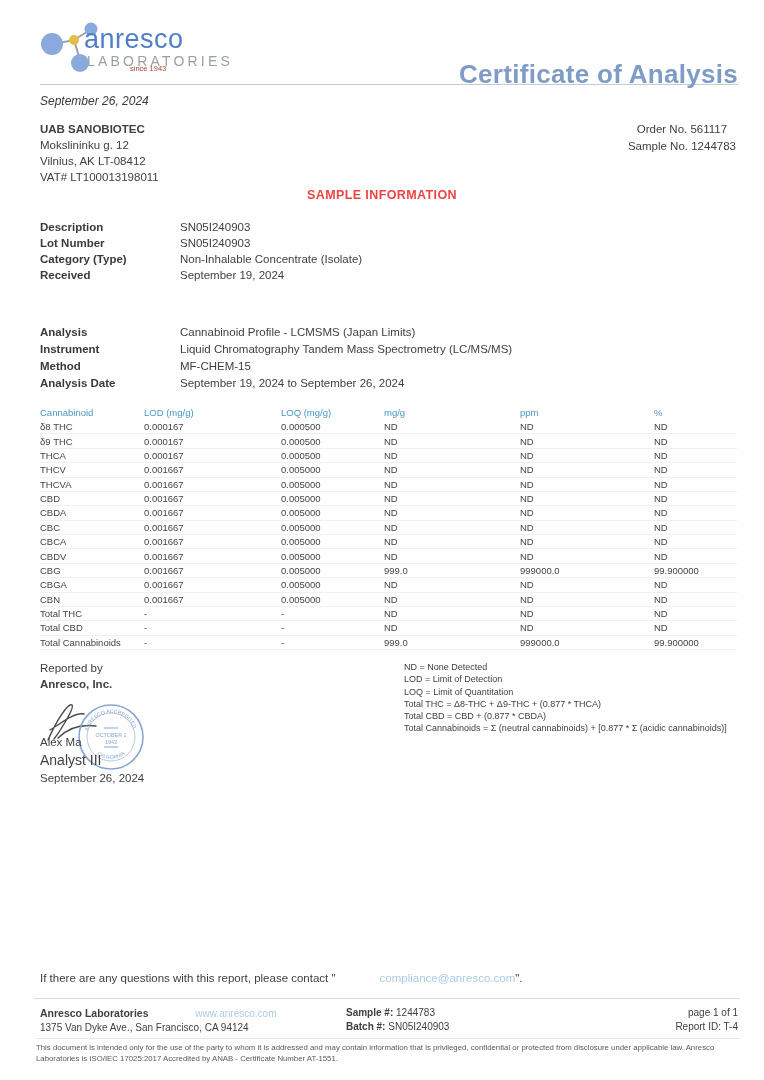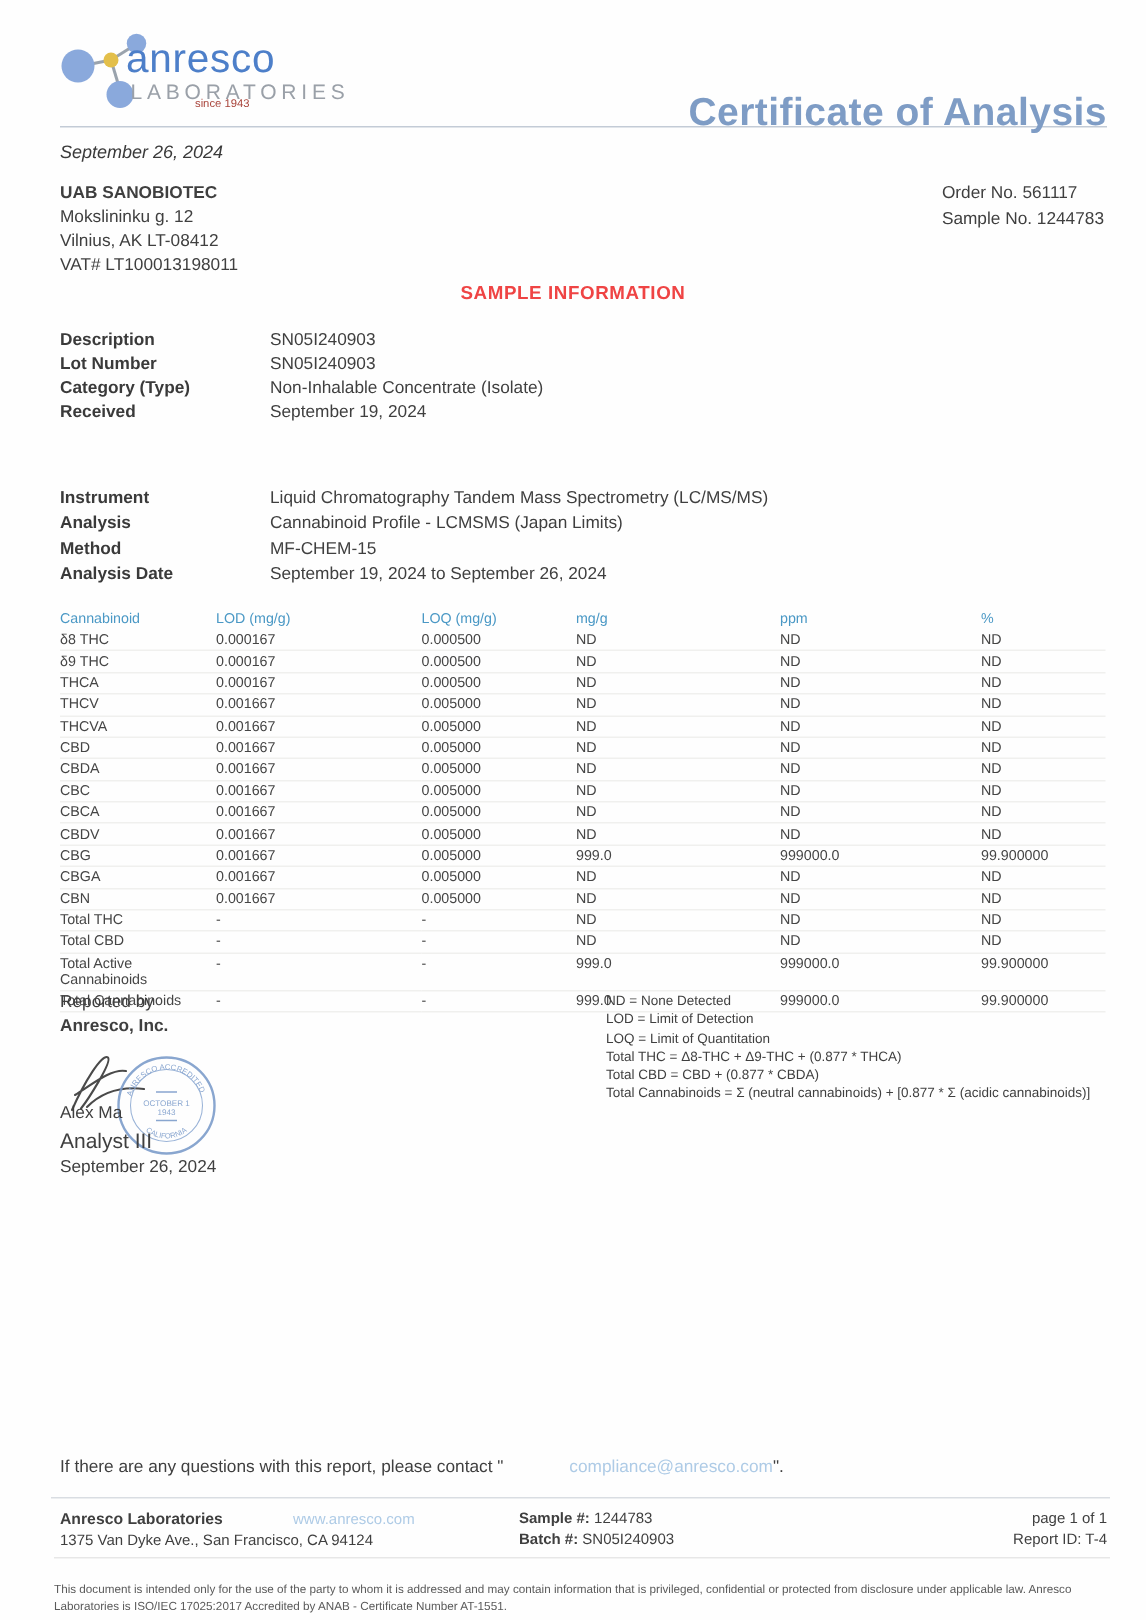--- a/index.html
+++ b/index.html
@@ -11,21 +11,21 @@
   .header{position:absolute;left:40px;right:26px;top:18px;height:66px;border-bottom:1px solid #c3cbd6;}
   .logo{position:absolute;left:0;top:4px;width:190px;height:60px;}
   .logo-word{position:absolute;left:44px;top:2px;font-size:27px;color:#4d7fc9;font-weight:400;letter-spacing:0.5px;}
   .logo-sub{position:absolute;left:47px;top:31px;font-size:14px;color:#9aa0a8;letter-spacing:3.2px;}
   .logo-tag{position:absolute;left:90px;top:42px;font-size:7.5px;color:#a8433a;}
   .coa-title{position:absolute;right:0;top:22px;font-size:26px;font-weight:600;color:#7e9cc5;letter-spacing:0.3px;margin-top:19px;}
   
   .report-date{position:absolute;left:40px;top:94px;font-size:12px;font-style:italic;color:#3a3a3a;}
   .client{position:absolute;left:40px;top:121px;font-size:11.5px;line-height:16px;}
   .client .name{font-weight:700;}
-  .order-block{position:absolute;right:28px;top:121px;text-align:left;font-size:11.5px;line-height:17px;}
+  .order-block{position:absolute;right:28px;top:121px;text-align:center;font-size:11.5px;line-height:17px;}
   
   .sec-heading{position:absolute;left:0;width:100%;text-align:center;font-size:12.5px;font-weight:700;color:#ef4444;letter-spacing:0.4px;}
   
   .kv-block{position:absolute;left:40px;font-size:11.5px;}
   .kv-row{display:flex;}
   .kv-label{width:140px;font-weight:600;color:#3a3a3a;}
   .kv-value{color:#3f3f3f;}
   #sample-fields .kv-row{height:16px;}
   #analysis-fields .kv-row{height:17px;}
   
@@ -47,21 +47,21 @@
   
   .contact{position:absolute;left:40px;top:972px;font-size:11.5px;}
   .link{color:#aecbe6;text-decoration:none;padding-left:44px;}
   
   .footer-divider{position:absolute;left:34px;right:24px;top:998px;border-top:1px solid #d9dde2;}
   .footer{position:absolute;left:40px;right:26px;top:1006px;font-size:10px;line-height:14px;}
   .footer .company{font-weight:700;font-size:10.5px;}
   .footer-center{position:absolute;left:306px;top:0;}
   .footer-center b{font-weight:700;}
   .footer-right{position:absolute;right:0;top:0;text-align:right;}
-  .disclaimer{position:absolute;left:36px;right:24px;top:1038px;border-top:1px solid #e7e7e7;padding-top:16px;
+  .disclaimer{position:absolute;left:36px;right:24px;top:1038px;border-top:1px solid #e7e7e7;padding-top:4px;
     font-size:7.8px;line-height:10.5px;color:#5a5a5a;}
 </style>
 </head>
 <body>
 
 <div class="page">
 
   <div class="header">
     <div class="logo">
       <svg width="190" height="60" viewBox="0 0 190 60">
@@ -109,26 +109,26 @@
         <div class="kv-value">Non-Inhalable Concentrate (Isolate)</div>
       </div>
       <div class="kv-row">
         <div class="kv-label">Received</div>
         <div class="kv-value">September 19, 2024</div>
       </div>
     </div>
 
   <div class="kv-block" id="analysis-fields" style="top:326px">
       <div class="kv-row">
+        <div class="kv-label">Analysis</div>
+        <div class="kv-value">Cannabinoid Profile - LCMSMS (Japan Limits)</div>
+      </div>
+      <div class="kv-row">
         <div class="kv-label">Instrument</div>
         <div class="kv-value">Liquid Chromatography Tandem Mass Spectrometry (LC/MS/MS)</div>
-      </div>
-      <div class="kv-row">
-        <div class="kv-label">Analysis</div>
-        <div class="kv-value">Cannabinoid Profile - LCMSMS (Japan Limits)</div>
       </div>
       <div class="kv-row">
         <div class="kv-label">Method</div>
         <div class="kv-value">MF-CHEM-15</div>
       </div>
       <div class="kv-row">
         <div class="kv-label">Analysis Date</div>
         <div class="kv-value">September 19, 2024 to September 26, 2024</div>
       </div>
     </div>
@@ -268,28 +268,20 @@
           </tr>
           <tr>
             <td>Total CBD</td>
             <td>-</td>
             <td>-</td>
             <td>ND</td>
             <td>ND</td>
             <td>ND</td>
           </tr>
           <tr>
-            <td>Total Active Cannabinoids</td>
-            <td>-</td>
-            <td>-</td>
-            <td>999.0</td>
-            <td>999000.0</td>
-            <td>99.900000</td>
-          </tr>
-          <tr>
             <td>Total Cannabinoids</td>
             <td>-</td>
             <td>-</td>
             <td>999.0</td>
             <td>999000.0</td>
             <td>99.900000</td>
           </tr>
         </tbody>
     </table>
   </div>

